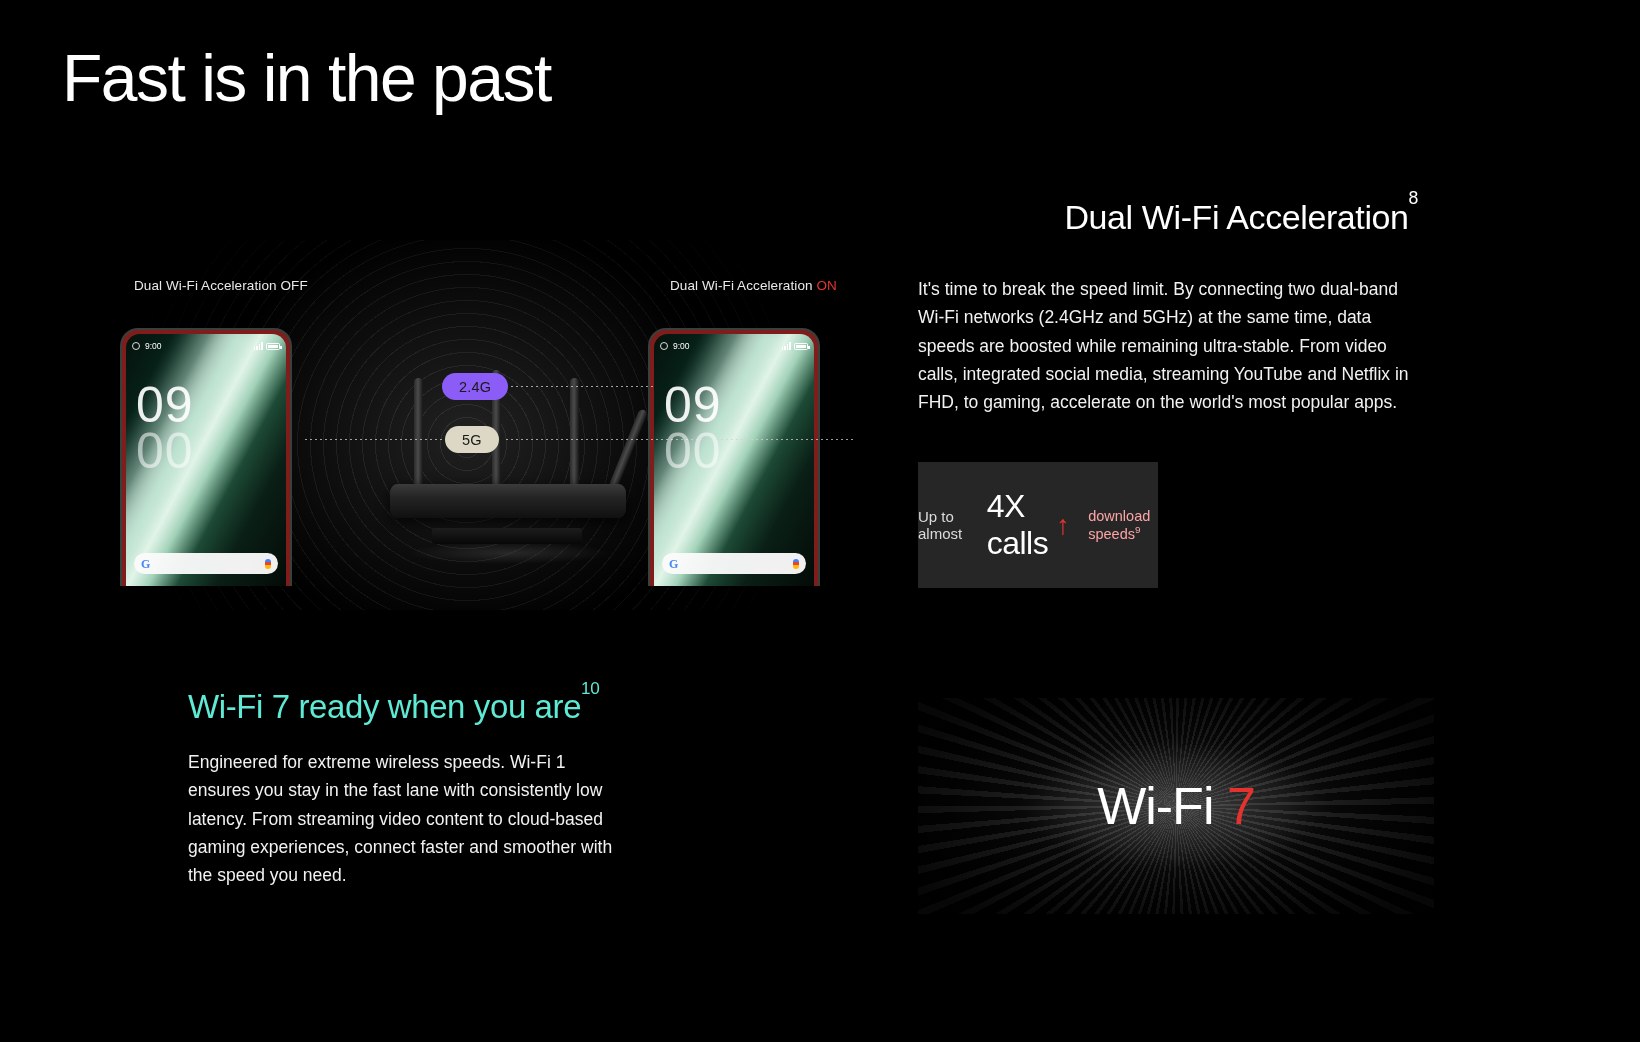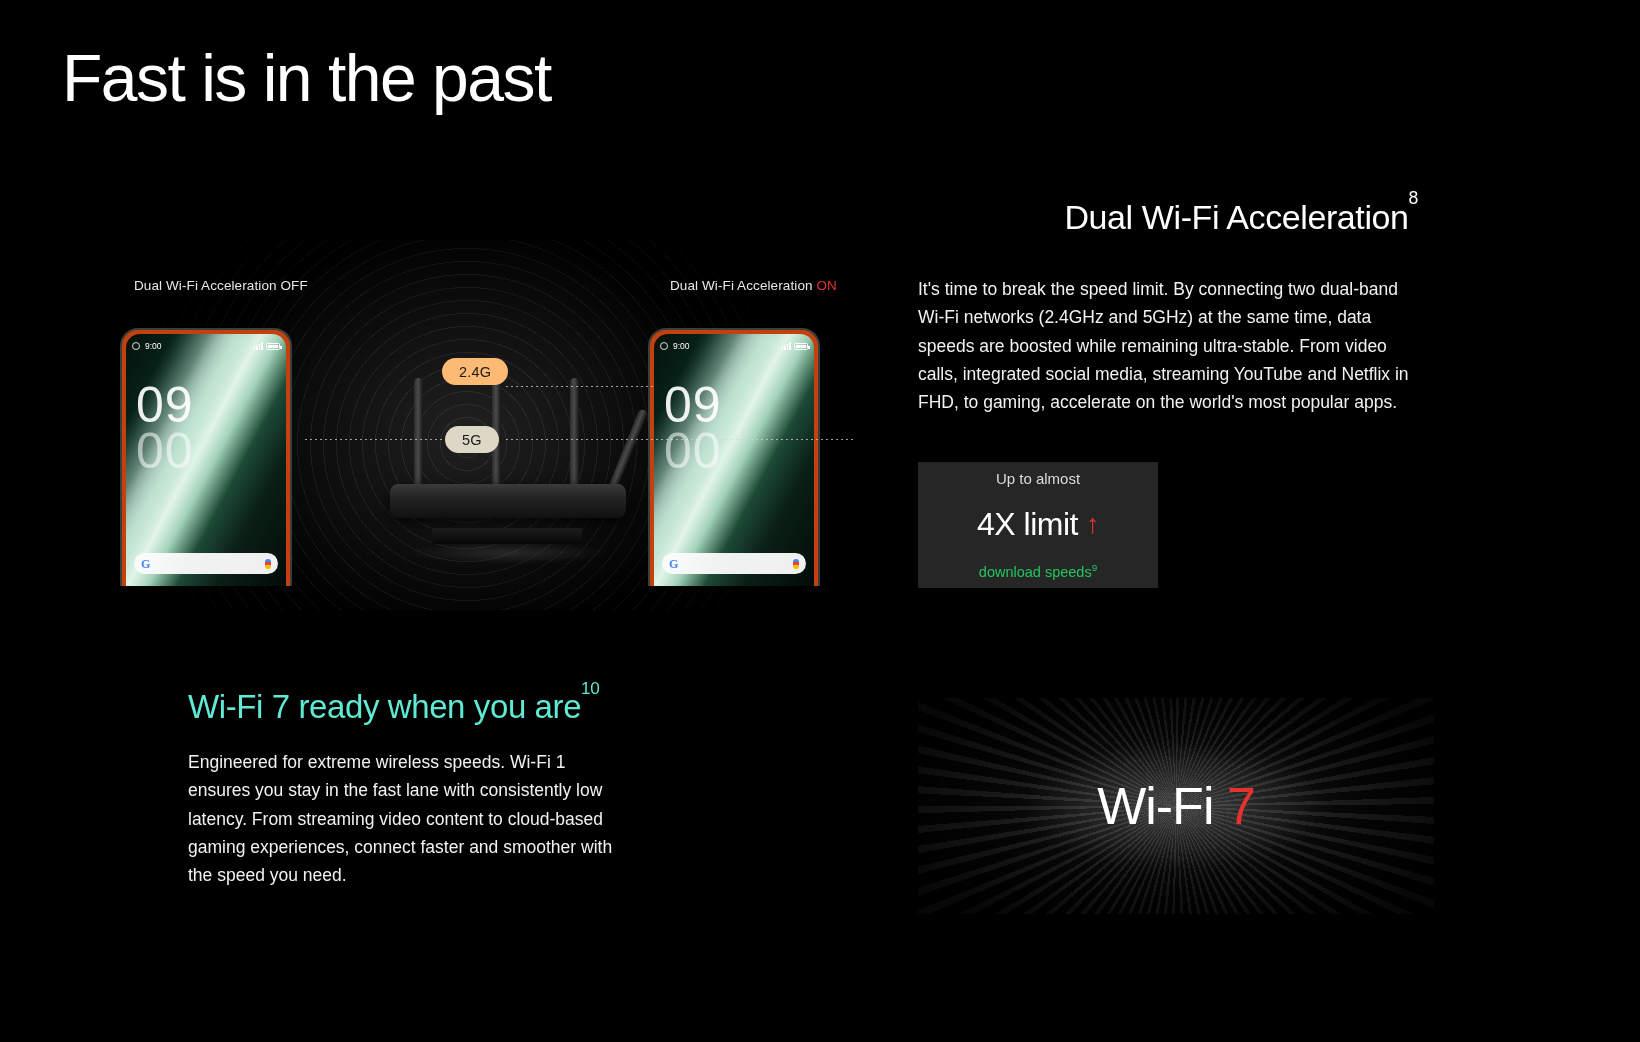--- a/index.html
+++ b/index.html
@@ -52,21 +52,21 @@
   .cap-on  { left: 608px; }
   .cap-on .state { color: #e4332e; }
 
   
   .phone {
     position: absolute; top: 88px;
     width: 172px; height: 258px;
     border-radius: 18px 18px 0 0;
     border: 2px solid #3a3f3c;
     border-bottom: none;
-    background: #c2410c;
+    background: #7f1d1d;
     overflow: hidden;
   }
   .phone-left  { left: 58px; }
   .phone-right { left: 586px; }
   .phone-screen {
     position: absolute; inset: 4px 4px 0 4px;
     border-radius: 14px 14px 0 0;
     overflow: hidden;
     background:
       linear-gradient(118deg,
@@ -159,21 +159,21 @@
 
   
   .badge {
     position: absolute; z-index: 6;
     height: 27px; padding: 0 17px;
     border-radius: 14px;
     display: flex; align-items: center; justify-content: center;
     font-size: 14.5px; font-weight: 500; color: #1a1a1a;
     letter-spacing: .2px;
   }
-  .badge-24 { left: 380px; top: 118px; background: #fdba74; }
+  .badge-24 { left: 380px; top: 133px; background: #8b5cf6; }
   .badge-5  { left: 383px; top: 186px; background: #ddd8c6; }
   .dotline {
     position: absolute; height: 1px; z-index: 2;
     background-image: linear-gradient(90deg, rgba(210,210,210,.75) 50%, rgba(0,0,0,0) 0);
     background-size: 5px 1px; background-repeat: repeat-x;
   }
   .dl-1 { left: 444px; top: 146px; width: 148px; }
   .dl-2 { left: 243px; top: 199px; width: 140px; }
   .dl-3 { left: 444px; top: 199px; width: 350px; }
 
@@ -188,31 +188,31 @@
   .sec-body {
     margin-top: 38px;
     font-size: 17.5px; line-height: 1.62; color: #f2f2f2; font-weight: 400;
     max-width: 495px;
   }
 
   .stat-card {
     position: absolute; left: 0px; top: 264px;
     width: 240px; height: 126px;
     background: #262626;
-    display: flex; flex-direction: column;
+    display: flex; flex-direction: row;
     align-items: center; justify-content: center;
     gap: 19px;
   }
   .stat-top { font-size: 15px; color: #dcdcdc; font-weight: 400; }
   .stat-main {
     display: flex; align-items: center; gap: 8px;
     font-size: 32px; font-weight: 400; color: #fff; letter-spacing: -.5px;
   }
   .stat-arrow { color: #e4332e; font-size: 27px; line-height: 1; font-weight: 400; }
-  .stat-sub { font-size: 14.5px; color: #22c55e; }
+  .stat-sub { font-size: 14.5px; color: #fca5a5; }
   .stat-sub sup { font-size: .68em; }
 
   
   .col-bottom { position: absolute; left: 188px; top: 688px; width: 470px; }
   .sub-title {
     font-size: 33px; font-weight: 400; letter-spacing: -.4px; color: #5eead4; line-height: 1.15;
   }
   .sub-body {
     margin-top: 22px;
     font-size: 17.5px; line-height: 1.62; color: #f2f2f2; max-width: 430px;
@@ -329,21 +329,21 @@
     </div>
   </div>
 
   <div class="col-right">
     <h2 class="sec-title"><span>Dual Wi-Fi Acceleration</span><sup>8</sup></h2>
     <p class="sec-body">It's time to break the speed limit. By connecting two dual-band Wi-Fi networks (2.4GHz and 5GHz) at the same time, data speeds are boosted while remaining ultra-stable. From video calls, integrated social media, streaming YouTube and Netflix in FHD, to gaming, accelerate on the world's most popular apps.</p>
 
     <div class="stat-card">
       <div class="stat-top">Up to almost</div>
       <div class="stat-main">
-        <span>4X limit</span>
+        <span>4X calls</span>
         <span class="stat-arrow">↑</span>
       </div>
       <div class="stat-sub"><span>download speeds</span><sup>9</sup></div>
     </div>
   </div>
 
   <div class="col-bottom">
     <h2 class="sub-title"><span>Wi-Fi 7 ready when you are</span><sup>10</sup></h2>
     <p class="sub-body">Engineered for extreme wireless speeds. Wi-Fi 1 ensures you stay in the fast lane with consistently low latency. From streaming video content to cloud-based gaming experiences, connect faster and smoother with the speed you need.</p>
   </div>

